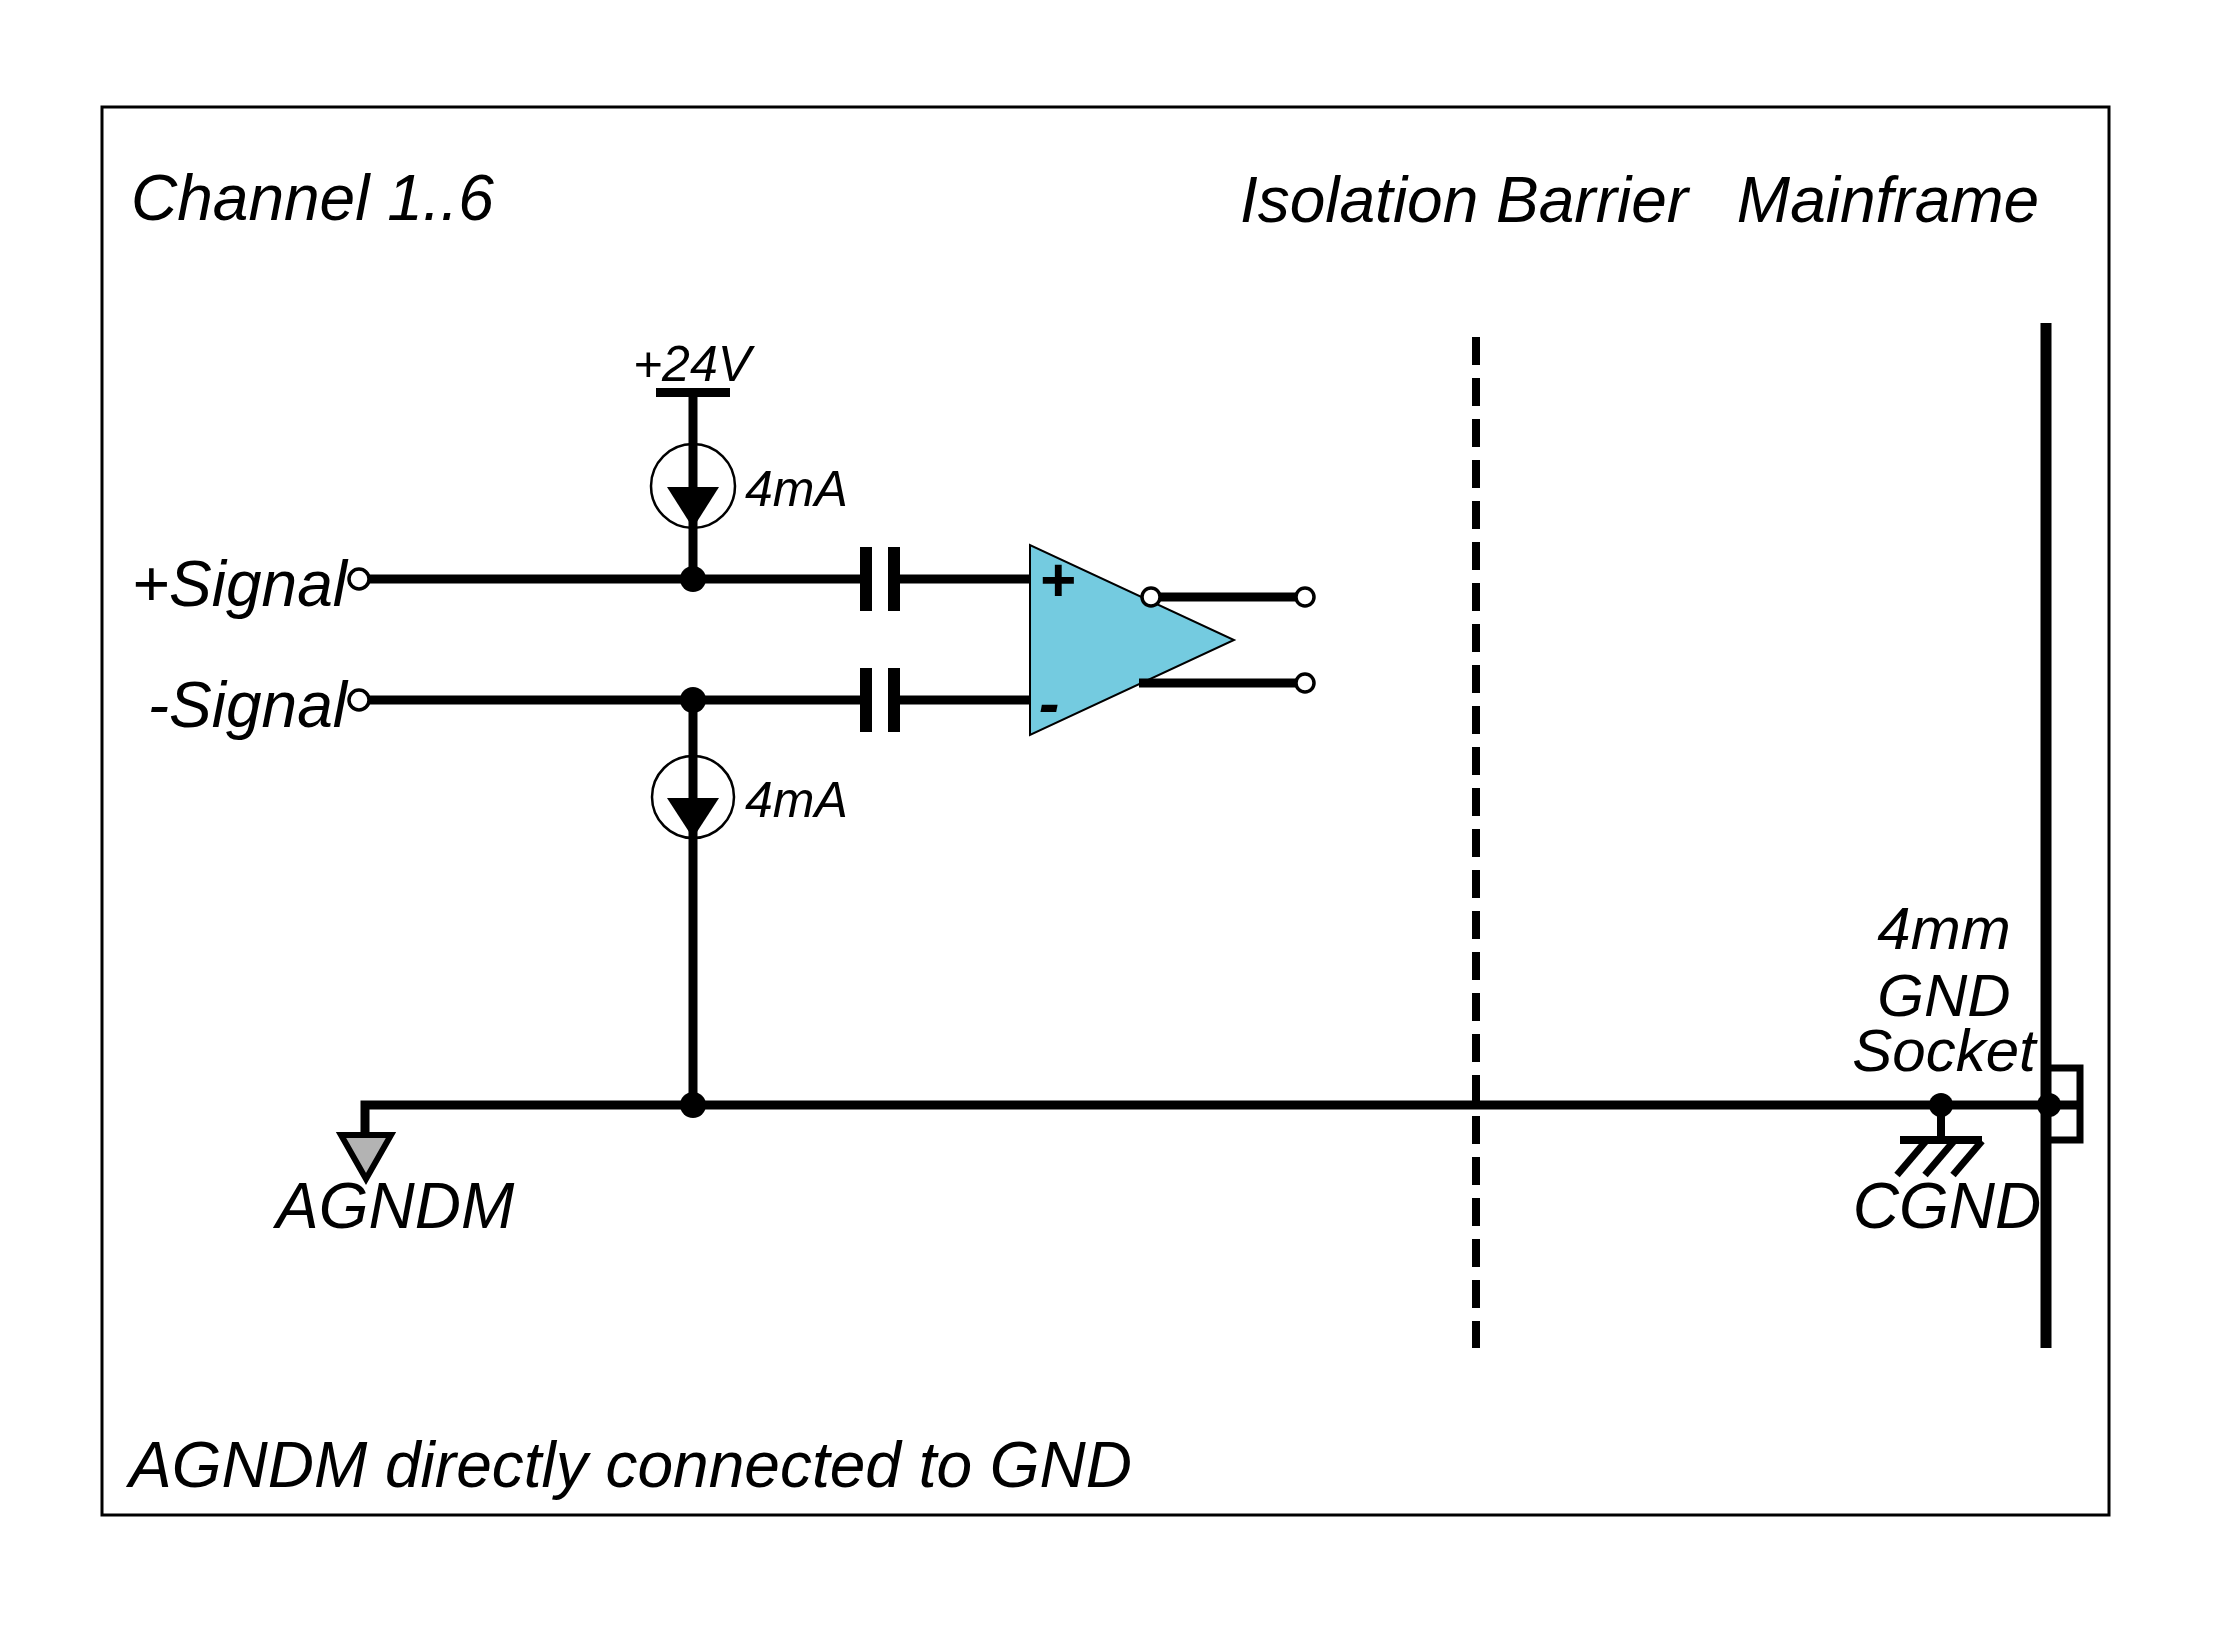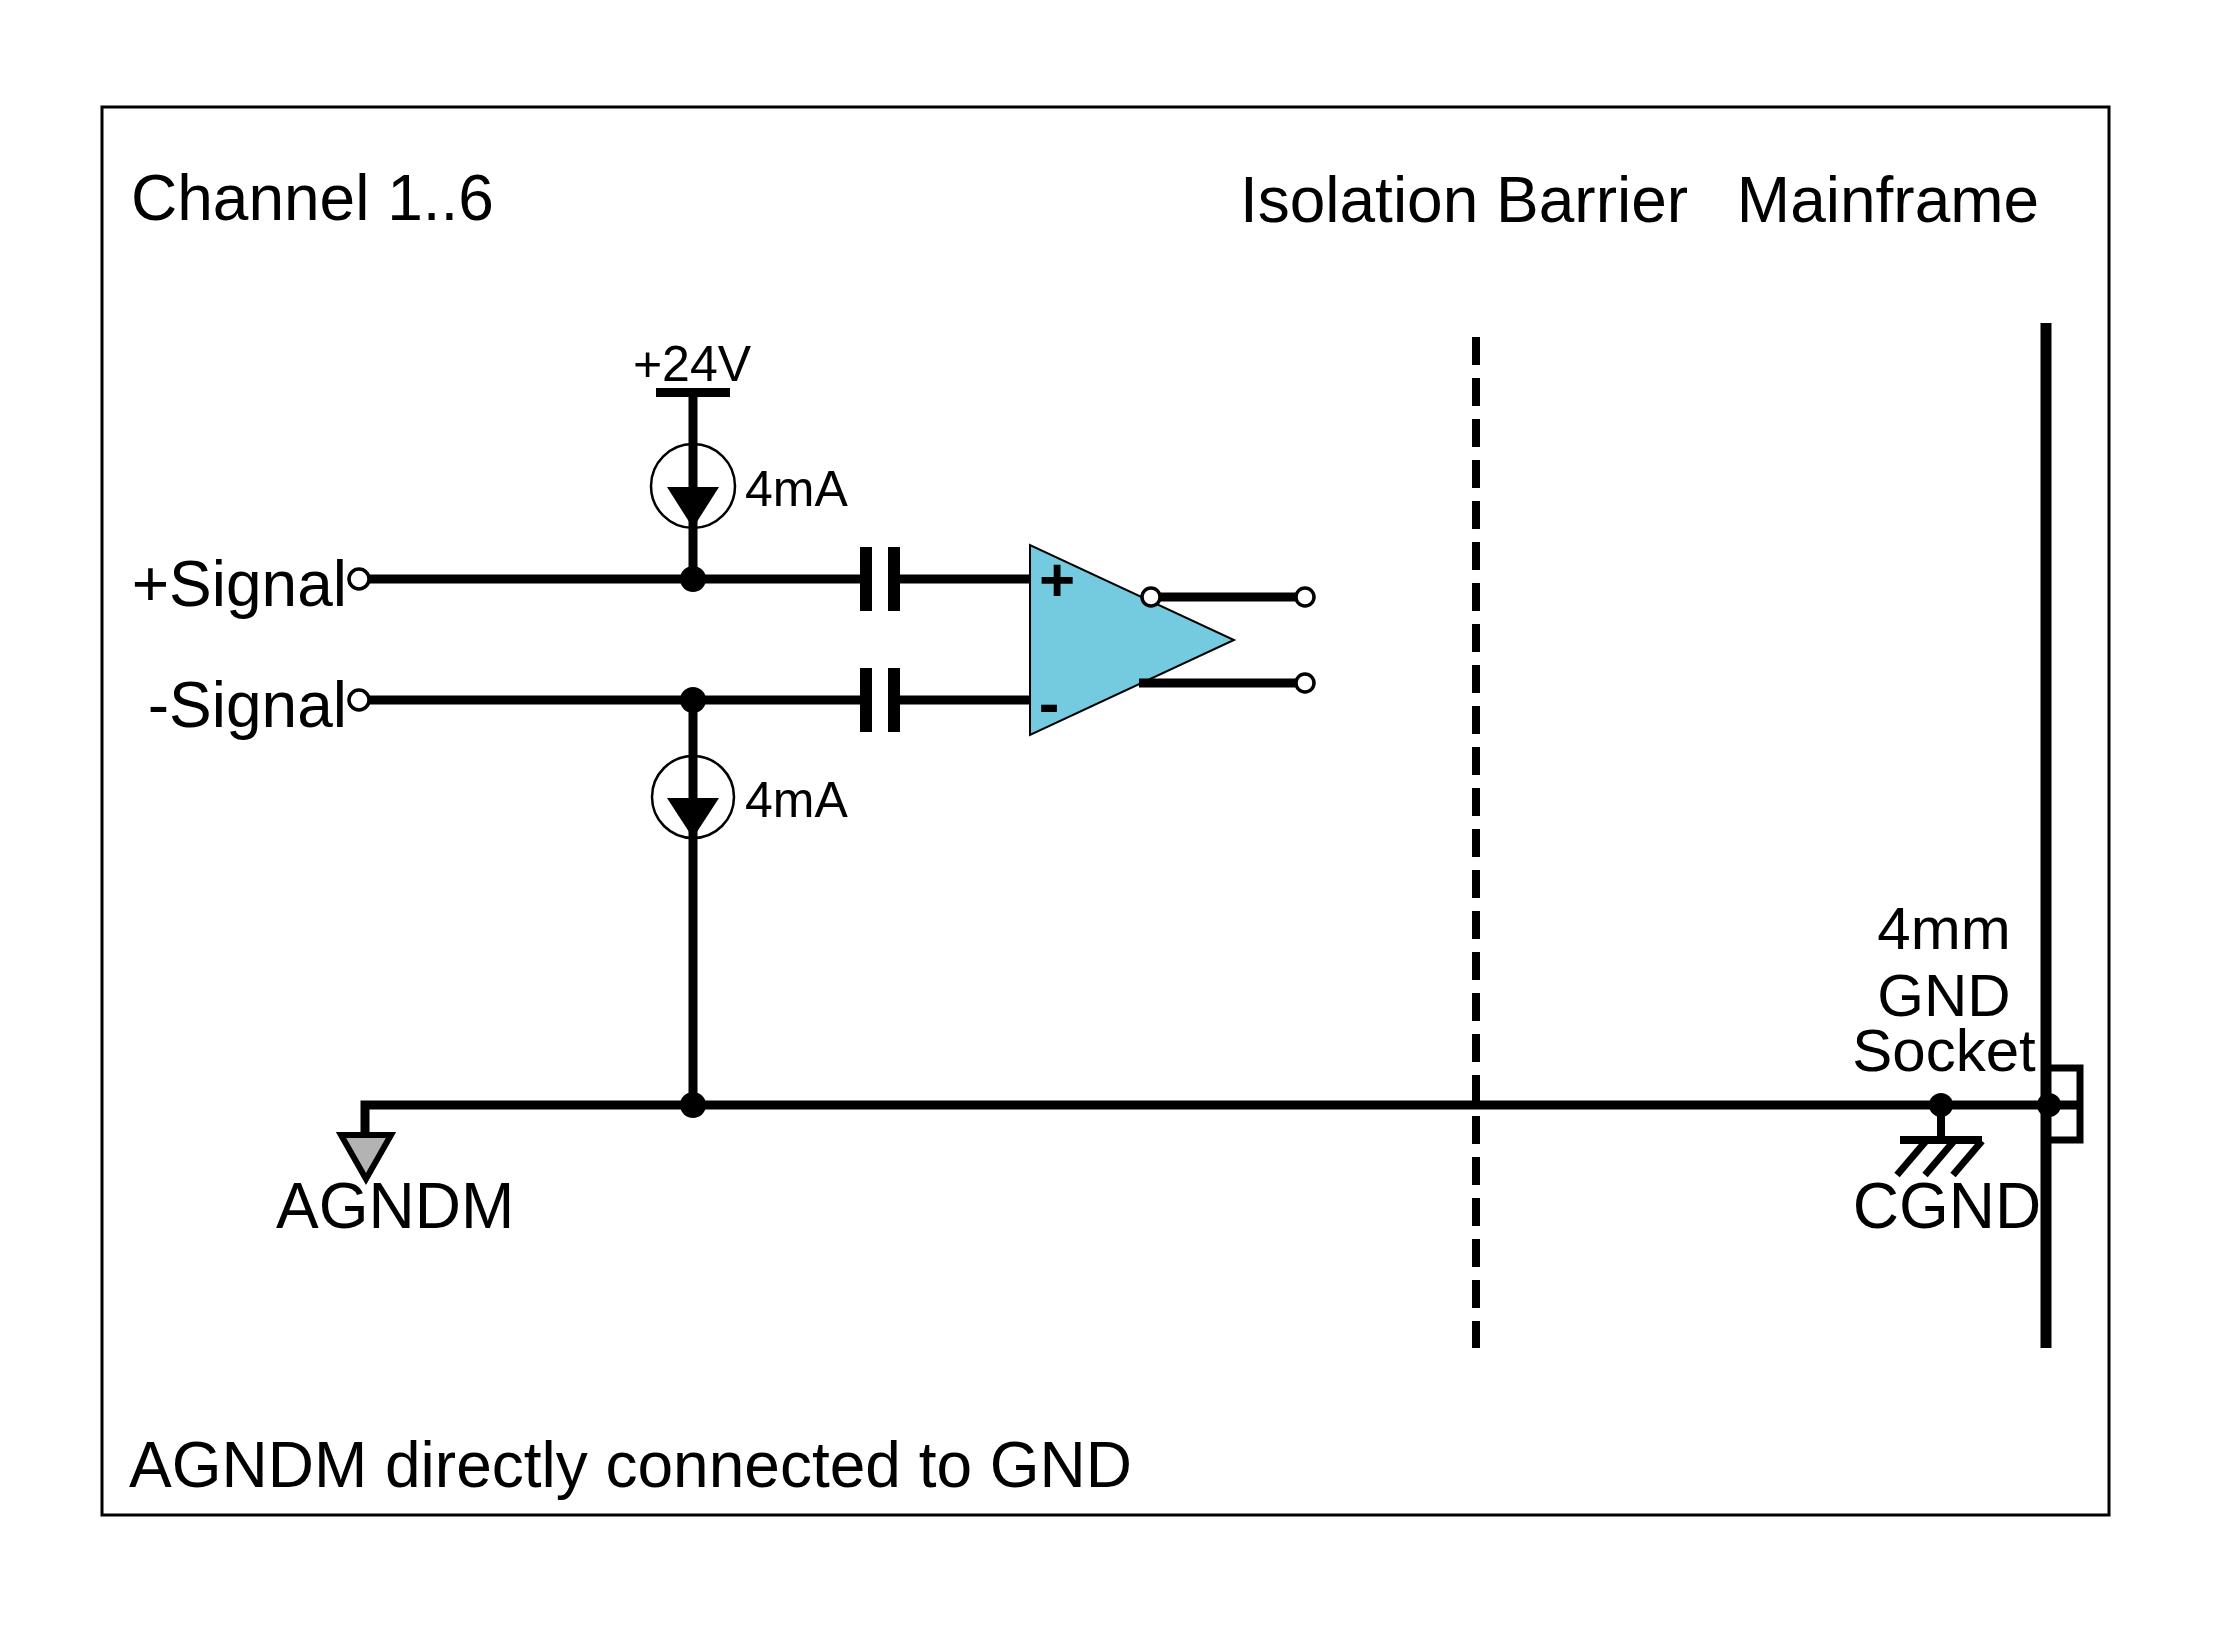--- a/index.html
+++ b/index.html
@@ -2,20 +2,21 @@
 <html><head>
 <meta charset="utf-8">
 <style>
   html, body { margin: 0; padding: 0; background: #ffffff; }
   .page {
     position: relative;
     width: 2215px;
     height: 1625px;
     background: #ffffff;
     overflow: hidden;
+    font-style: italic;
   }
   svg { display: block; }
   .t   { font-family: "Liberation Sans", sans-serif; fill: #000000; }
   .t64 { font-size: 64px; }
   .t60 { font-size: 60px; }
   .t50 { font-size: 50px; }
   .t62b{ font-size: 62px; font-weight: 700; }
   .wire      { stroke: #000000; stroke-width: 9;  fill: none; }
   .wire8     { stroke: #000000; stroke-width: 8;  fill: none; }
   .wire7     { stroke: #000000; stroke-width: 7;  fill: none; }

